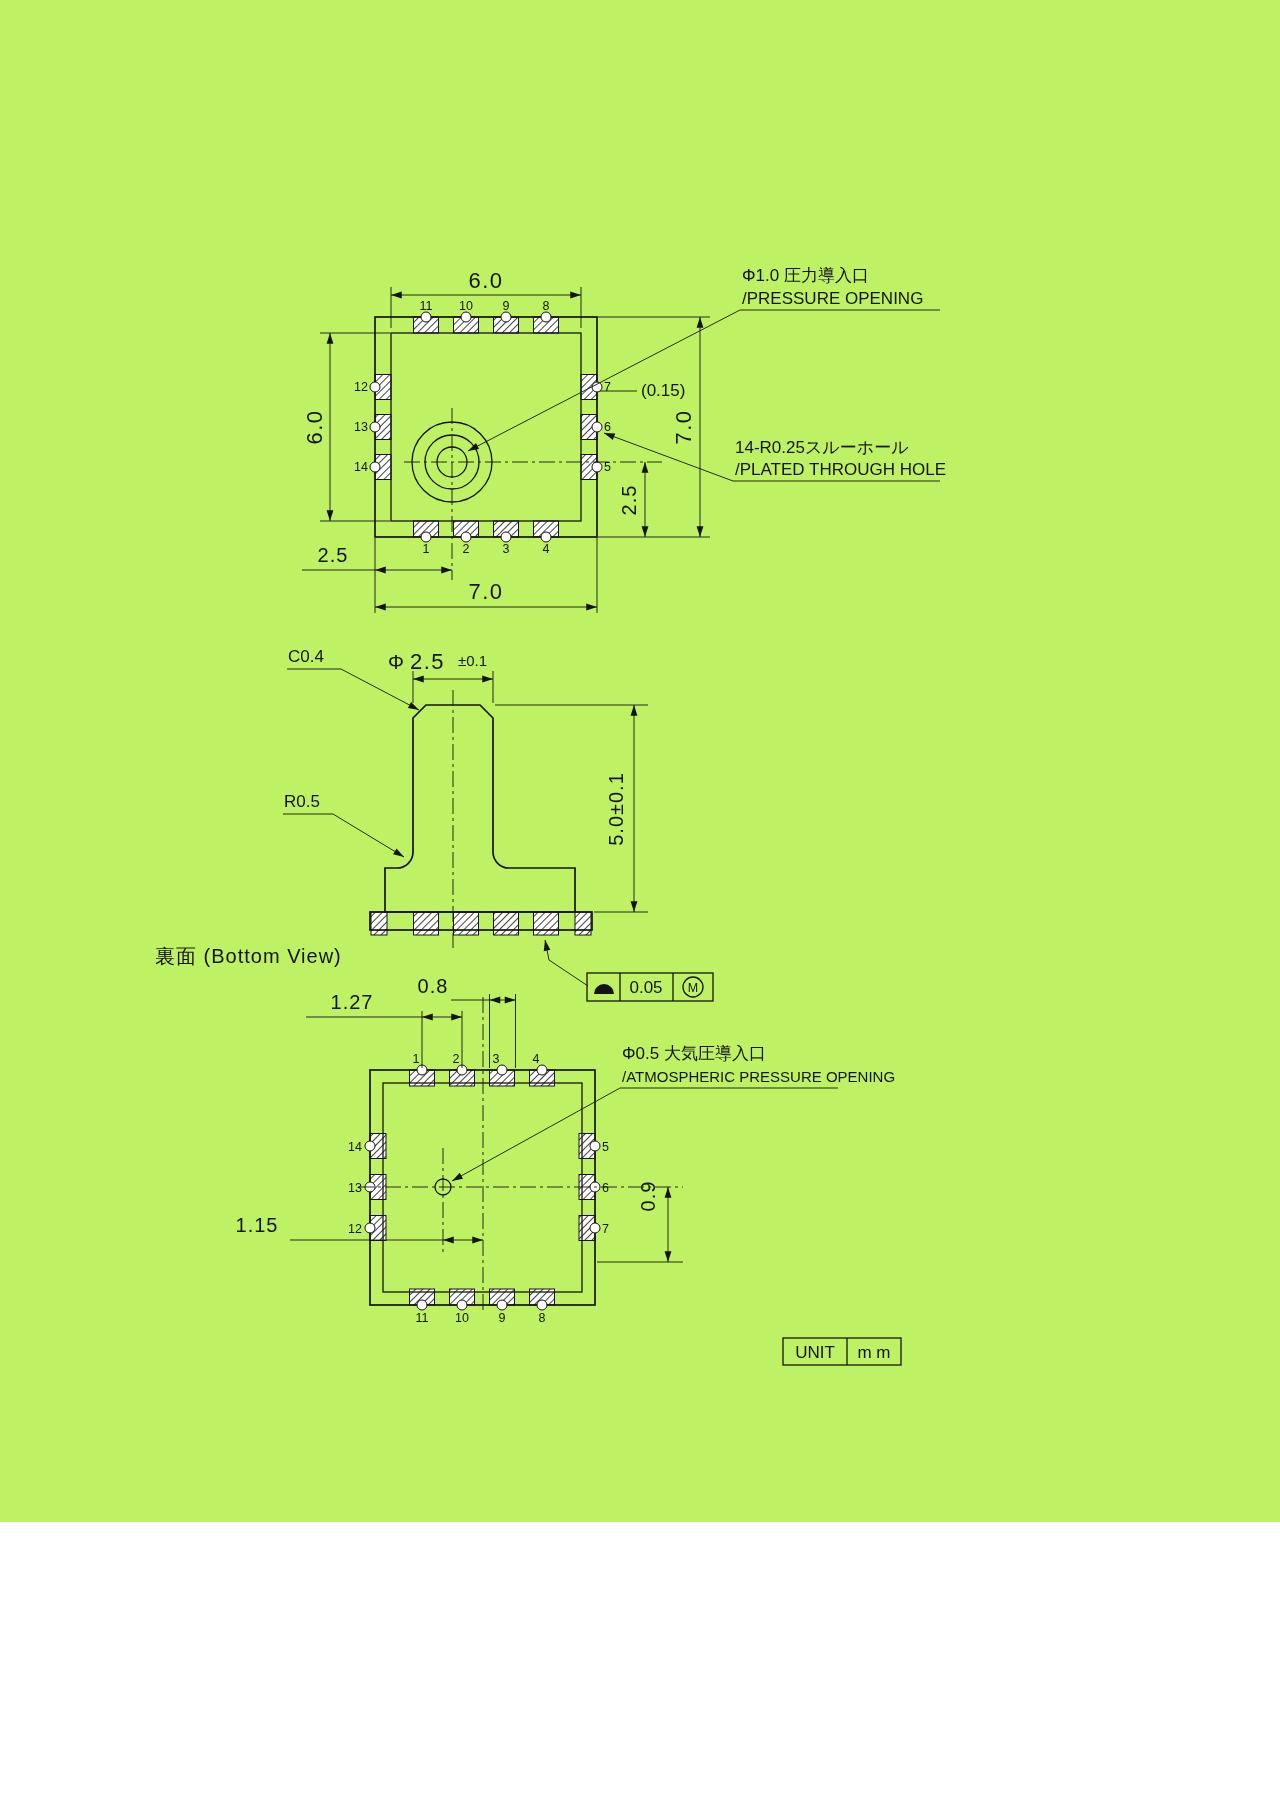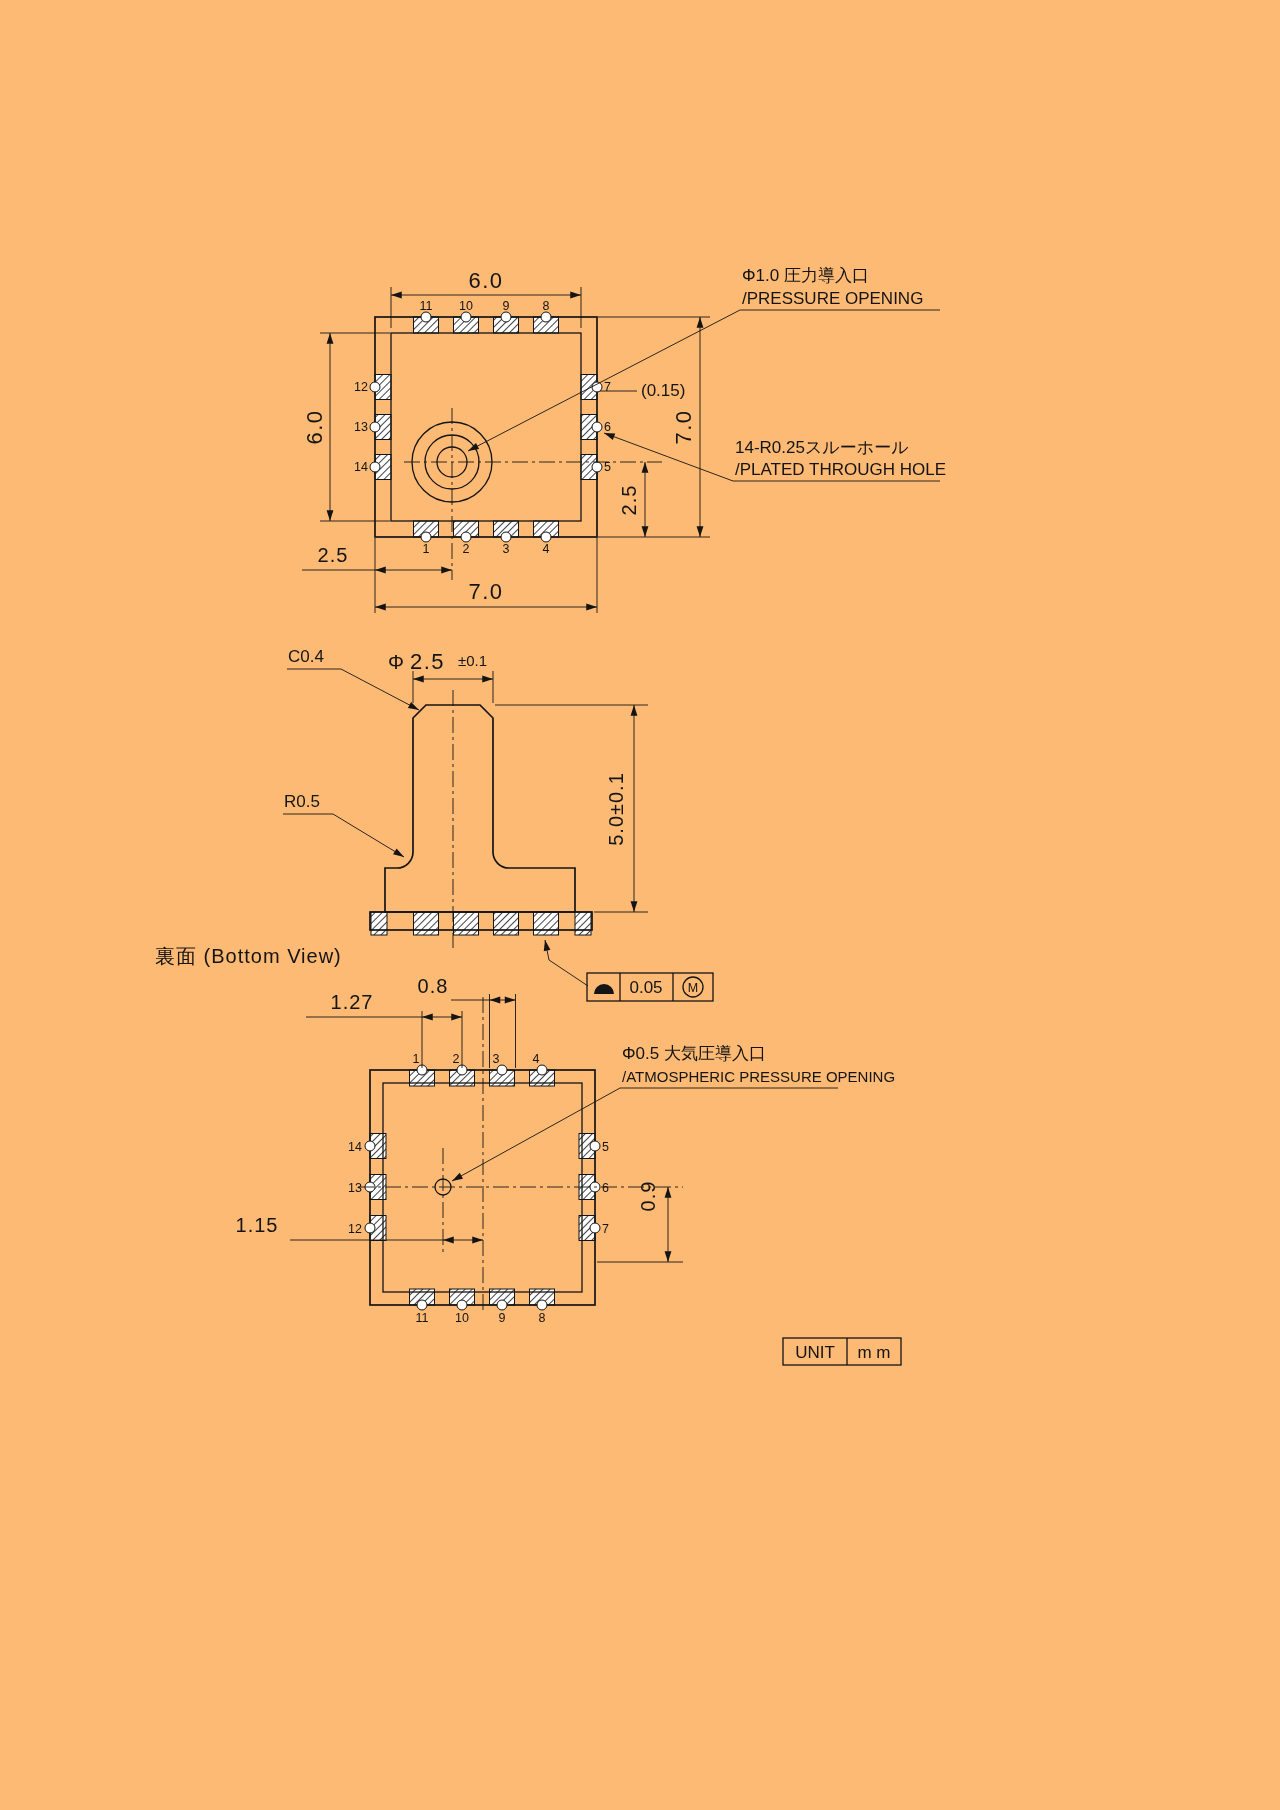--- a/index.html
+++ b/index.html
@@ -1,16 +1,16 @@
 <!DOCTYPE html>
 <html><head>
 <meta charset="utf-8">
 <style>
   html,body{margin:0;padding:0;background:#ffffff;}
-  .canvas{width:1280px;height:1810px;background:#fdba74;position:relative;overflow:hidden;}
+  .canvas{width:1280px;height:1522px;background:#bef264;position:relative;overflow:hidden;}
   svg{display:block;}
   text{fill:#141414;font-family:"Liberation Sans","DejaVu Sans",sans-serif;}
   .t22{font-size:22px;letter-spacing:1.5px;}
   .t20{font-size:20px;letter-spacing:1px;}
   .t17{font-size:17px;}
   .t15{font-size:15px;}
   .t13{font-size:12.5px;}
   .ol{fill:none;stroke:#141414;stroke-width:1.7;}
   .ml{fill:none;stroke:#141414;stroke-width:1.3;}
   .tl{fill:none;stroke:#141414;stroke-width:0.9;}

